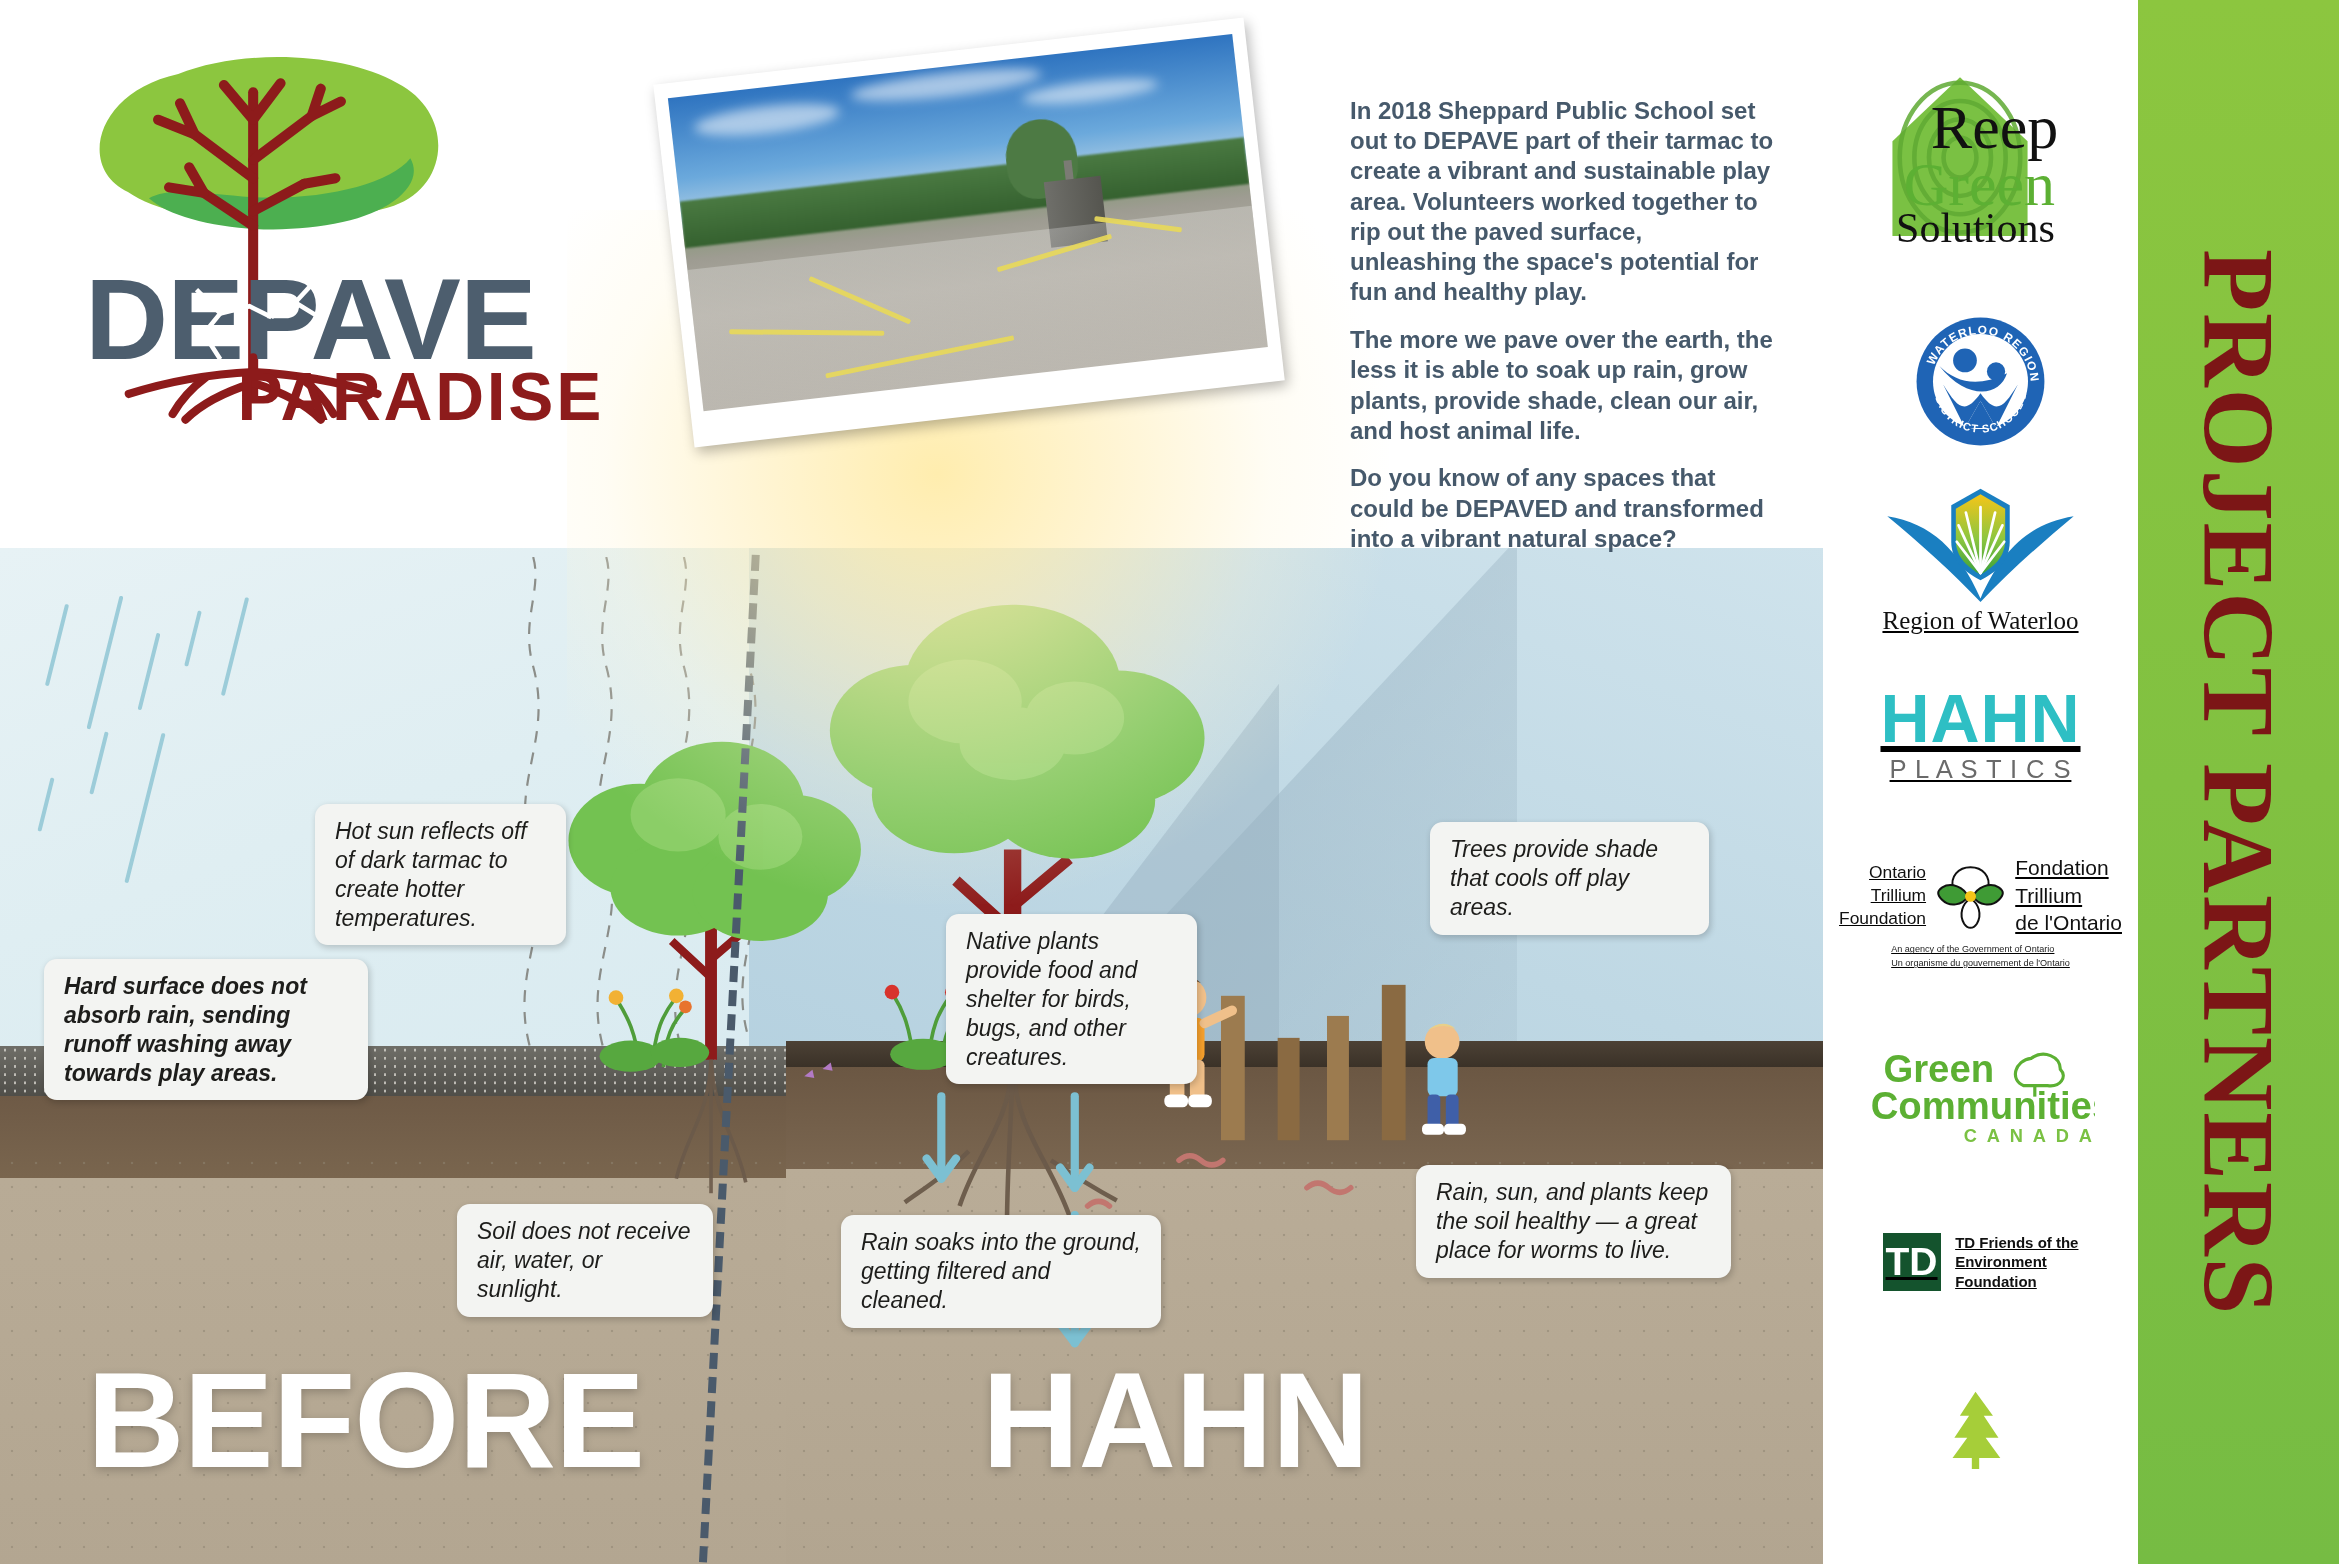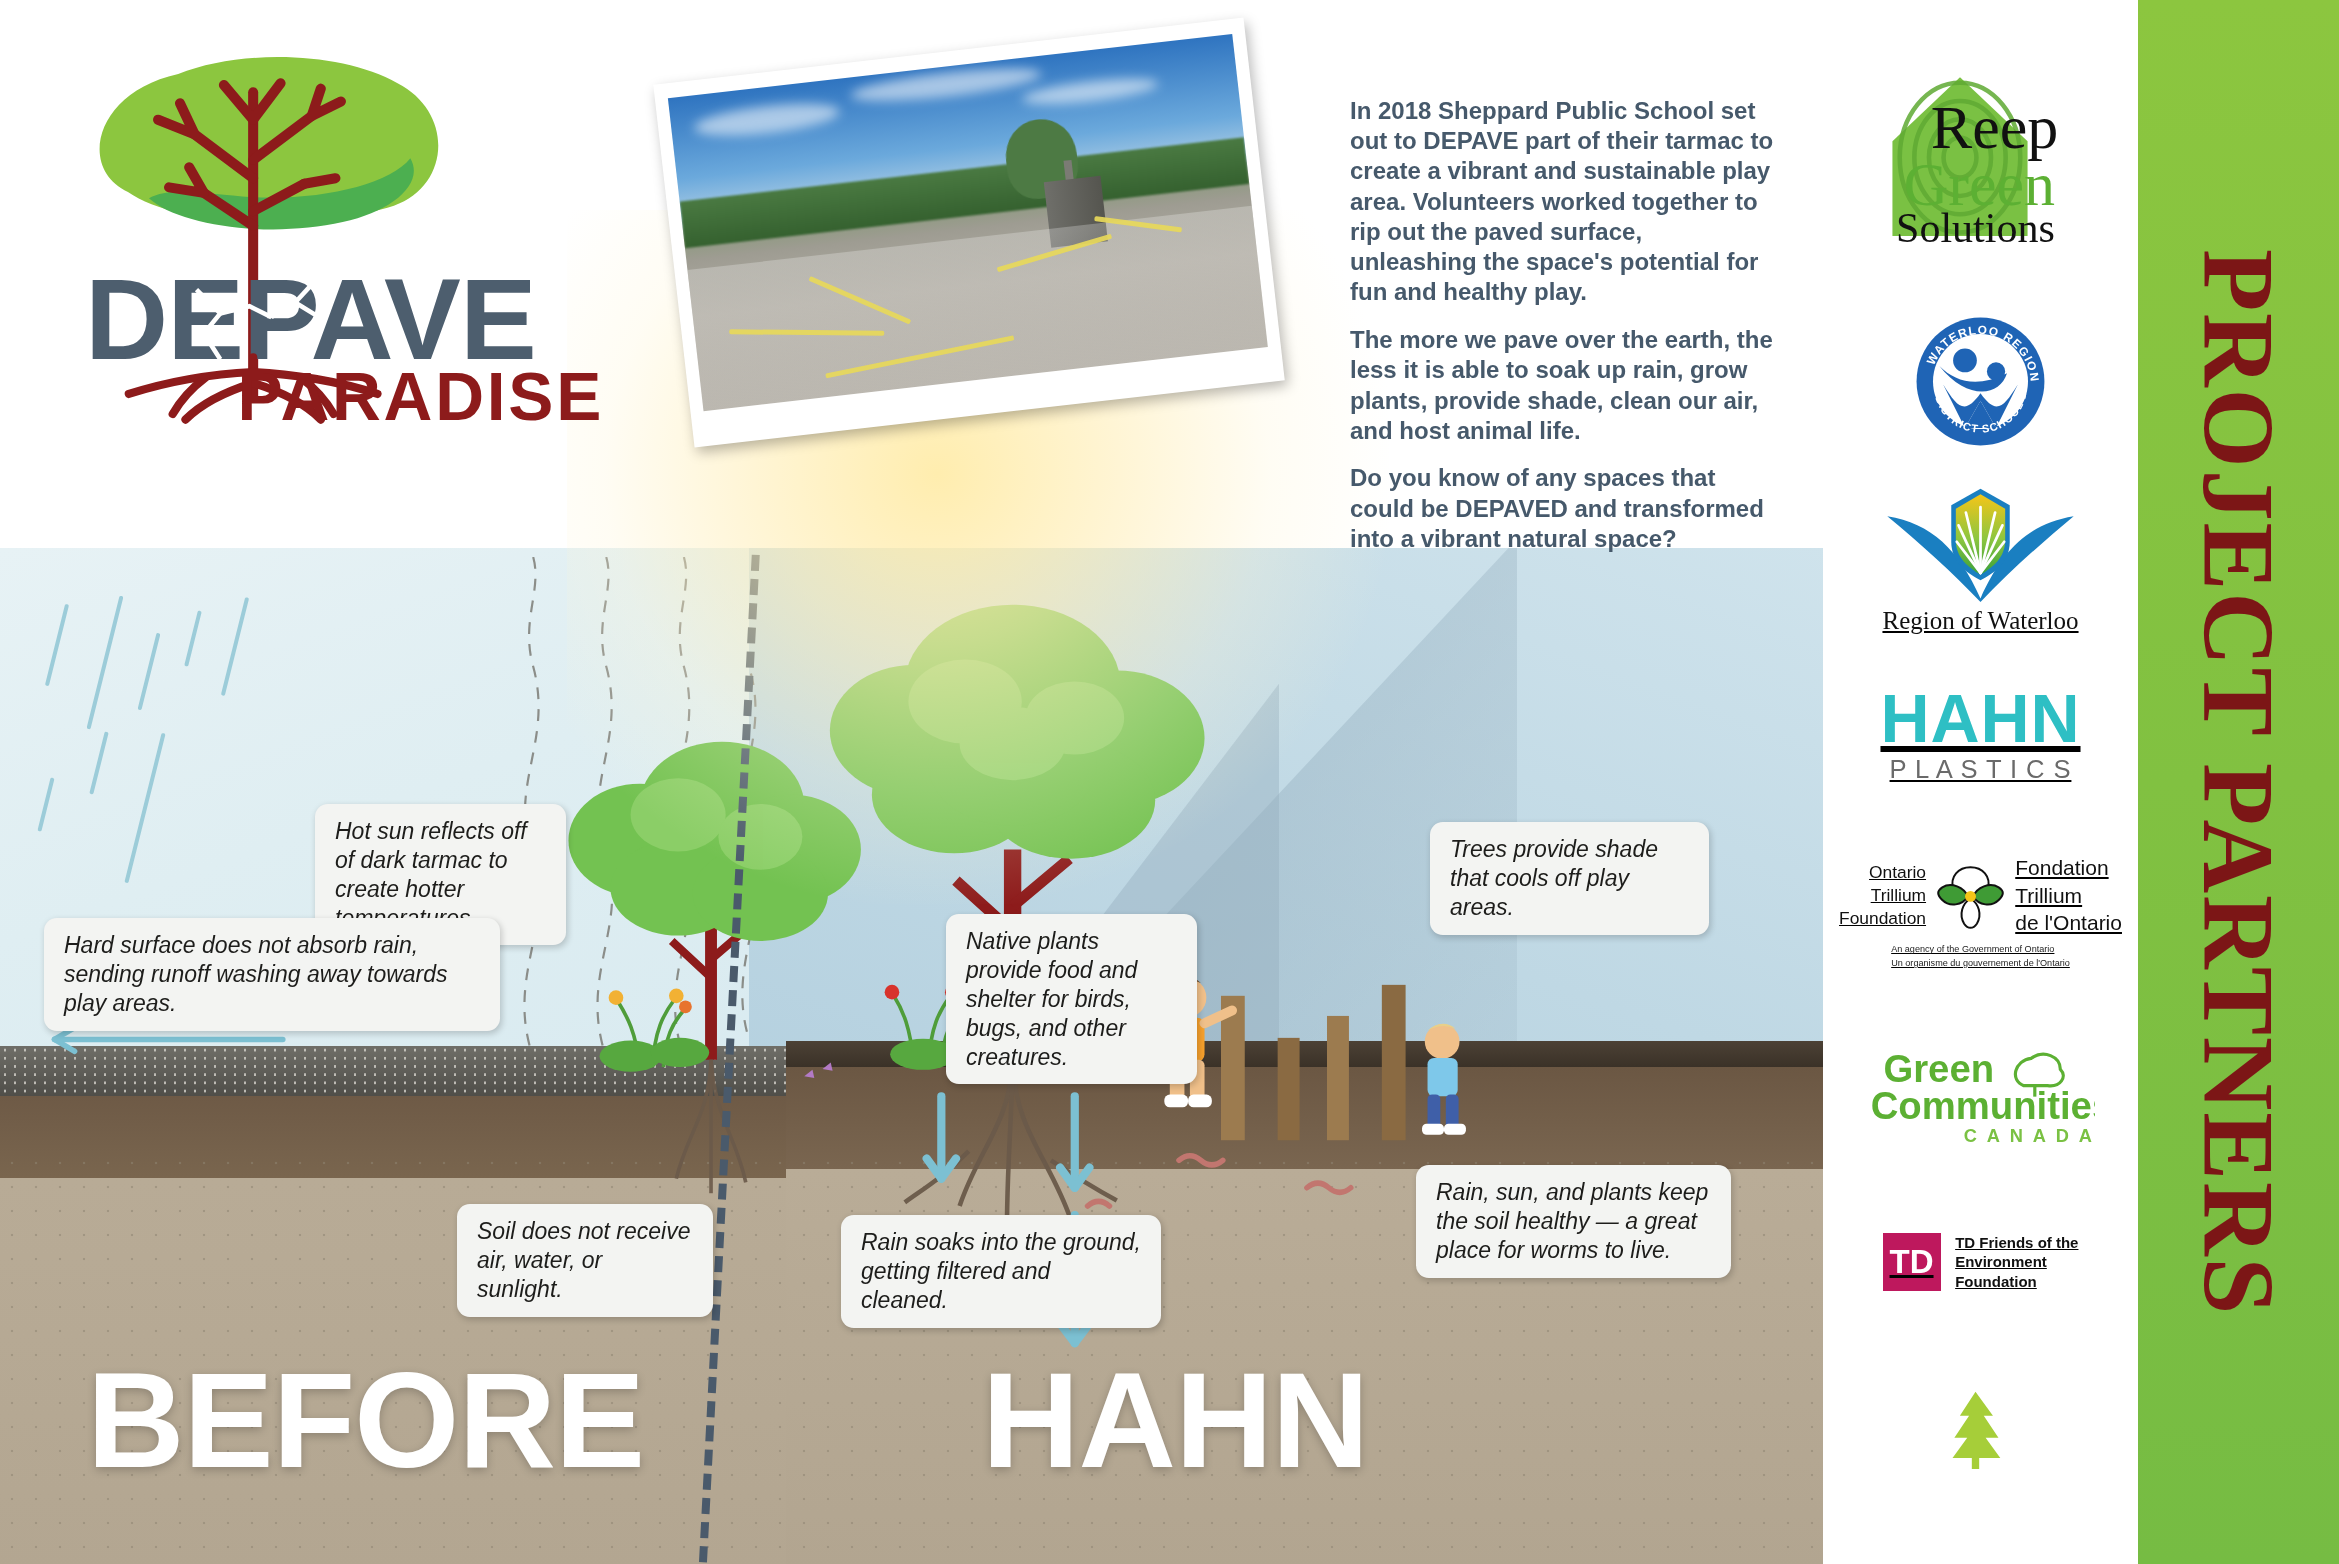--- a/index.html
+++ b/index.html
@@ -301,21 +301,21 @@
       </svg>
     </div>
 
     <div class="divider"></div>
   </div>
 
   <div class="sun-glow"></div>
 
   <div class="callout" style="left:315px; top:804px; width:251px;">Hot sun reflects off of dark tarmac to create hotter temperatures.</div>
 
-  <div class="callout" style="left:44px; top:918px; width:456px;">Hard surface does not absorb rain, sending runoff washing away towards play areas.</div>
+  <div class="callout" style="left:44px; top:959px; width:324px;font-weight:bold;">Hard surface does not absorb rain, sending runoff washing away towards play areas.</div>
 
   <div class="callout" style="left:457px; top:1204px; width:256px;">Soil does not receive air, water, or sunlight.</div>
 
   <div class="callout" style="left:946px; top:914px; width:251px;">Native plants provide food and shelter for birds, bugs, and other creatures.</div>
 
   <div class="callout" style="left:1430px; top:822px; width:279px;">Trees provide shade that cools off play areas.</div>
 
   <div class="callout" style="left:841px; top:1215px; width:320px;">Rain soaks into the ground, getting filtered and cleaned.</div>
 
   <div class="callout" style="left:1416px; top:1165px; width:315px;">Rain, sun, and plants keep the soil healthy — a great place for worms to live.</div>
@@ -500,22 +500,22 @@
           <path d="M22 44 C 6 38, 12 16, 30 14 C 44 4, 62 12, 62 26 C 70 34, 62 46, 48 44 Z" fill="none" stroke="#5cb033" stroke-width="3.5"></path>
           <path d="M34 44 L 34 56" stroke="#5cb033" stroke-width="3.5"></path>
         </g>
         <text x="4" y="88" font-family="Liberation Sans, sans-serif" font-size="42" font-weight="bold" fill="#5cb033">Communities</text>
         <text x="106" y="114" font-family="Liberation Sans, sans-serif" font-size="20" font-weight="bold" fill="#7ac143" letter-spacing="3">C A N A D A</text>
       </svg>
     </div>
 
     <div class="logo-slot" style="height:160px;">
       <div style="display:flex; align-items:center; gap:14.6px;">
-        <div style="width:58px; height:58px; background:#be185d; display:flex; align-items:center; justify-content:center;
-                    color:#fff; font-weight:bold; font-size:33px; font-family:'Liberation Sans',sans-serif;">TD</div>
+        <div style="width:58px; height:58px; background:#14532d; display:flex; align-items:center; justify-content:center;
+                    color:#fff; font-weight:bold; font-size:39px; font-family:'Liberation Sans',sans-serif;">TD</div>
         <div style="font-size:15px; font-weight:bold; line-height:1.28; color:#111;">
           <div>TD Friends of the</div>
           <div>Environment</div>
           <div>Foundation</div>
         </div>
       </div>
     </div>
 
     <div class="logo-slot" style="height:174px;">
       <div style="display:flex; align-items:center; gap:11px;">

